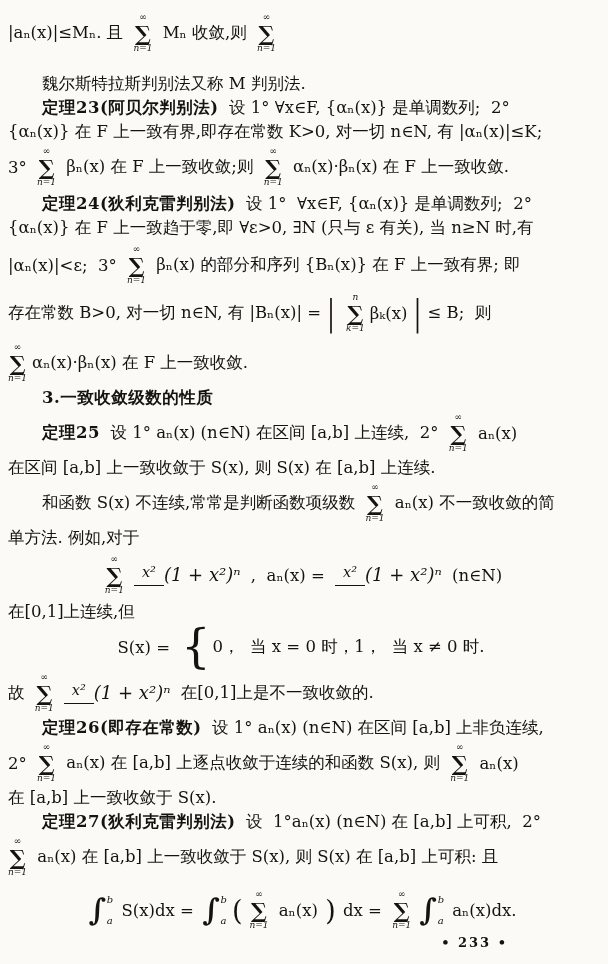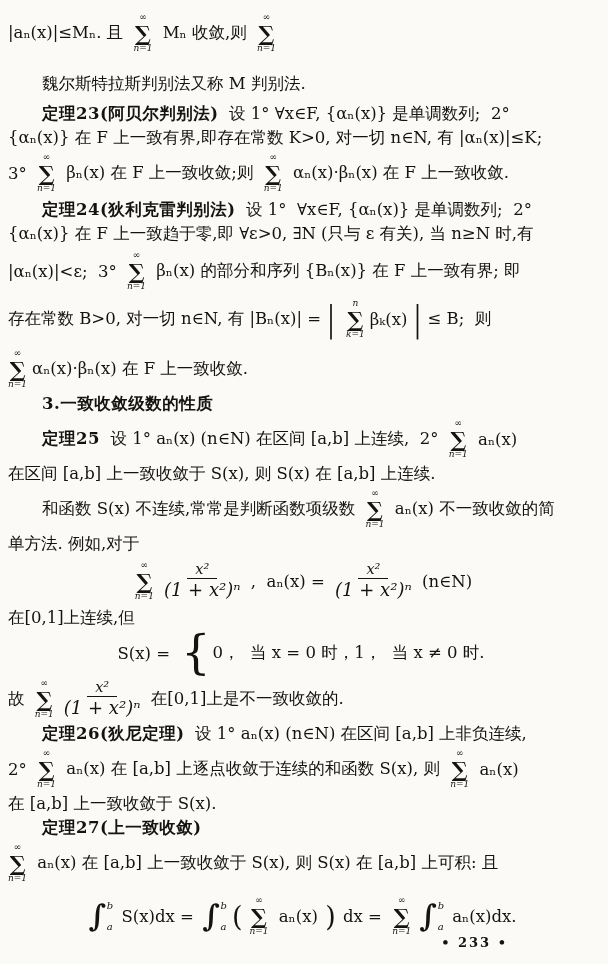--- a/index.html
+++ b/index.html
@@ -23,21 +23,21 @@
   .line.tall{min-height:46px;}
   .line.indent{padding-left:34px;}
   .line.center{justify-content:center;}
   .txt{white-space:pre-wrap;}
   b.thm{font-weight:bold;letter-spacing:0.5px;}
   
   .sum{display:inline-flex;flex-direction:column;align-items:center;line-height:1;margin:0 5px;}
   .sum .lim{font-size:9px;font-style:italic;line-height:1.1;}
   .sum .sig{font-size:21px;font-weight:bold;line-height:1;}
   
-  .frac{display:inline-flex;flex-direction:column;align-items:center;margin:0 5px;line-height:1.15;}
+  .frac{display:inline-flex;flex-direction:row;margin:0 5px;line-height:1.15;}
   .frac .num{font-size:14.5px;font-style:italic;padding:0 8px 1px 8px;border-bottom:1.6px solid #151310;}
   .frac .den{font-size:18px;font-style:italic;padding-top:1px;}
   
   .int{display:inline-flex;align-items:center;margin:0 3px;}
   .int .iglyph{font-size:30px;line-height:1;font-weight:bold;}
   .int .ilims{display:inline-flex;flex-direction:column;justify-content:space-between;height:32px;font-size:10px;font-style:italic;margin-left:1px;}
   
   .bigbar{display:inline-block;transform:scaleY(2.1);font-weight:bold;margin:0 7px;}
   .bigpar{font-size:27px;font-weight:400;line-height:1;margin:0 2px;}
   
@@ -65,21 +65,21 @@
       <span class="lim">∞</span>
       <span class="sig">∑</span>
       <span class="lim">n=1</span>
     </span>
   </div>
 
   <div class="line indent" style="margin-top:16px">
     <span class="txt">魏尔斯特拉斯判别法又称 M 判别法.</span>
   </div>
 
-  <div class="line indent" style="margin-top:6px">
+  <div class="line indent" style="margin-top:0">
     <b class="thm">定理23(阿贝尔判别法)</b>
     <span class="txt">  设 1° ∀x∈F, {αₙ(x)} 是单调数列;  2°</span>
   </div>
 
   <div class="line">
     <span class="txt">{αₙ(x)} 在 F 上一致有界,即存在常数 K&gt;0, 对一切 n∈N, 有 |αₙ(x)|≤K;</span>
   </div>
 
   <div class="line tall">
     <span class="txt">3° </span>
@@ -210,21 +210,21 @@
       <span class="lim">n=1</span>
     </span>
     <span class="frac">
       <span class="num">x²</span>
       <span class="den">(1 + x²)ⁿ</span>
     </span>
     <span class="txt"> 在[0,1]上是不一致收敛的.</span>
   </div>
 
   <div class="line indent">
-    <b class="thm">定理26(狄尼定理)</b>
+    <b class="thm">定理26(即存在常数)</b>
     <span class="txt">  设 1° aₙ(x) (n∈N) 在区间 [a,b] 上非负连续,</span>
   </div>
 
   <div class="line tall">
     <span class="txt">2° </span>
     <span class="sum">
       <span class="lim">∞</span>
       <span class="sig">∑</span>
       <span class="lim">n=1</span>
     </span>
@@ -235,21 +235,22 @@
       <span class="lim">n=1</span>
     </span>
     <span class="txt"> aₙ(x)</span>
   </div>
 
   <div class="line">
     <span class="txt">在 [a,b] 上一致收敛于 S(x).</span>
   </div>
 
   <div class="line indent">
-    <b class="thm">定理27(上一致收敛)</b>
+    <b class="thm">定理27(狄利克雷判别法)</b>
+    <span class="txt">  设  1°aₙ(x) (n∈N) 在 [a,b] 上可积,  2°</span>
   </div>
 
   <div class="line tall">
     <span class="sum" style="margin-left:0">
       <span class="lim">∞</span>
       <span class="sig">∑</span>
       <span class="lim">n=1</span>
     </span>
     <span class="txt"> aₙ(x) 在 [a,b] 上一致收敛于 S(x), 则 S(x) 在 [a,b] 上可积: 且</span>
   </div>

